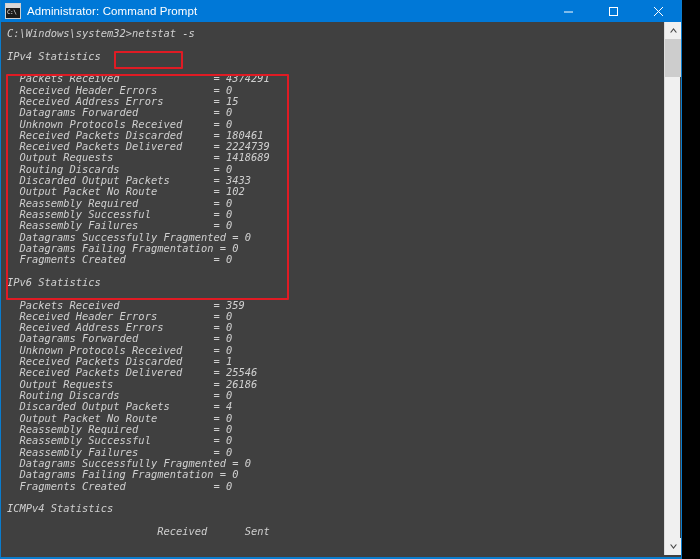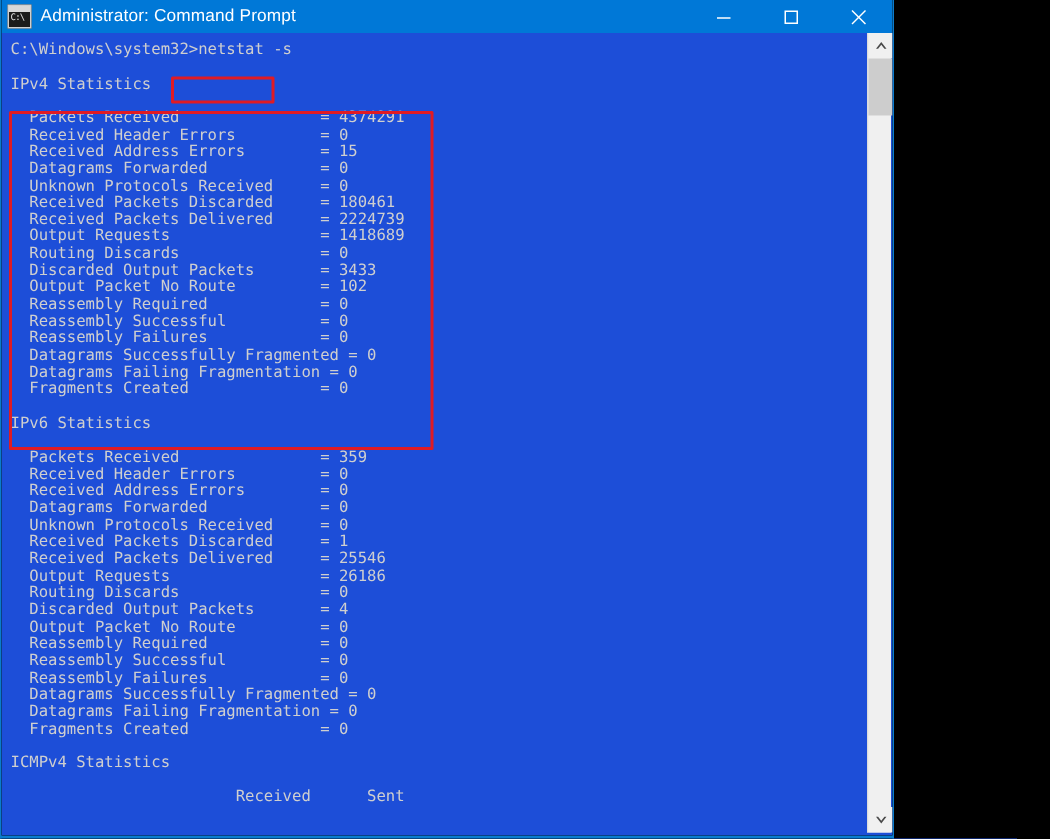--- a/index.html
+++ b/index.html
@@ -2,21 +2,21 @@
 <html><head>
 <meta charset="utf-8">
 <style>
   html,body{margin:0;padding:0;}
   body{
     width:700px;height:559px;overflow:hidden;
     background:#000;
     font-family:"DejaVu Sans Mono","Liberation Mono",monospace;
   }
   .window{
-    position:relative;width:596px;height:559px;
+    position:relative;width:682px;height:559px;
     background:#000;
     border-left:1px solid #0a7ccd;
     border-right:1px solid #0a7ccd;
     border-bottom:2px solid #0a7ccd;
     box-sizing:border-box;
     overflow:hidden;
   }
   
   .titlebar{
     height:22px;width:100%;
@@ -55,22 +55,23 @@
   }
   .tb-btn{
     width:45px;height:22px;
     display:flex;align-items:center;justify-content:center;
     color:#ffffff;
   }
   .tb-btn svg{display:block;}
   
   .console{
     position:absolute;left:0;top:22px;right:0;bottom:0;
-    background:#1d4ed8;
+    background:#404040;
     overflow:hidden;
+    font-style:italic;
   }
   .term{
     position:absolute;left:0;top:0;
     padding:6px 0 0 6px;
     font-family:"DejaVu Sans Mono","Liberation Mono",monospace;
     font-size:10.4px;
     line-height:11.32px;
     color:#cfcfcf;
     white-space:pre;
     letter-spacing:0px;

